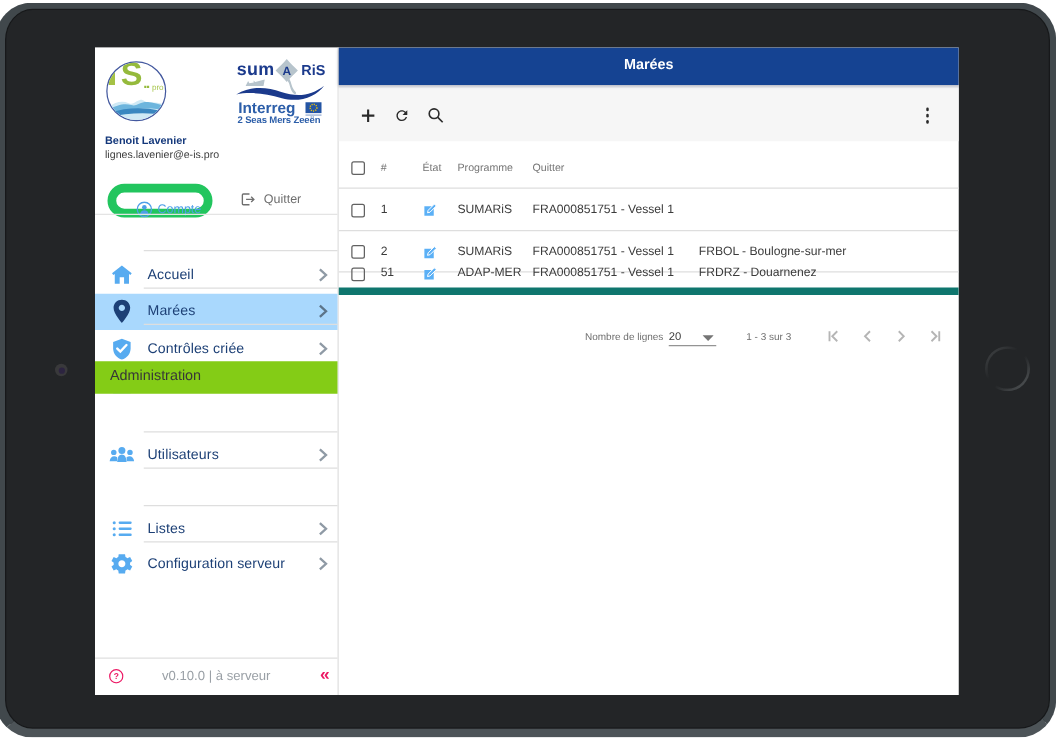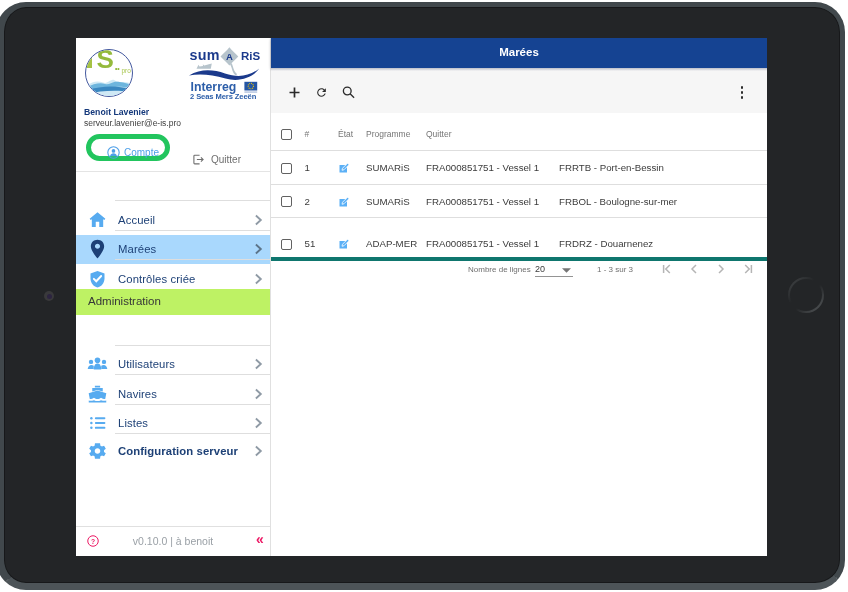--- a/index.html
+++ b/index.html
@@ -75,23 +75,23 @@
         <path d="M3 31.5 C15 24.5 27 25.5 39 29.5 C52 33.8 63 32.5 73.3 24.5 C67 33.5 53 38.5 39.5 34.5 C25.5 30.3 13 29.5 3 31.5 Z" fill="#1b3a8c"></path>
         <text x="4.5" y="46.5" font-size="12.3" font-weight="bold" fill="#2c5ea9">Interreg</text>
         <rect x="58.4" y="37.8" width="12.8" height="8.7" fill="#2455a4"></rect>
         <circle cx="64.8" cy="42.1" r="2.7" fill="none" stroke="#f3c500" stroke-width="1.1" stroke-dasharray="0.9 0.9"></circle>
         <rect x="58.4" y="47.6" width="12.8" height="0.9" fill="#2455a4" opacity="0.55"></rect>
         <text x="4" y="54.5" font-size="7.6" font-weight="bold" fill="#2c5ea9" letter-spacing="-0.1">2 Seas Mers Zeeën</text>
       </svg>
     </div>
 
     <div class="abs" style="left:8px; top:69px; font-size:8.7px; font-weight:bold; color:#14387b;">Benoit Lavenier</div>
-    <div class="abs" style="left:8px; top:80px; font-size:8.5px; color:#3d3d3d;">serveur.lavenier@e-is.pro</div>
-
-    <div class="abs" style="left:10px; top:96px; width:84px; height:27px; border:5px solid #22c55e;
+    <div class="abs" style="left:8px; top:80px; font-size:8.5px; color:#3d3d3d;">lignes.lavenier@e-is.pro</div>
+
+    <div class="abs" style="left:10px; top:109px; width:84px; height:27px; border:7px solid #22c55e;
          border-radius:13.5px;">
       <svg class="abs" style="left:16px; top:6.5px;" width="13" height="13" viewBox="0 0 24 24">
         <circle cx="12" cy="12" r="10.5" fill="none" stroke="#4d9fe8" stroke-width="2"></circle>
         <circle cx="12" cy="9" r="3.4" fill="#4d9fe8"></circle>
         <path d="M5.5 19 C6.5 14.5 9 13.2 12 13.2 C15 13.2 17.5 14.5 18.5 19 Z" fill="#4d9fe8"></path>
       </svg>
       <span class="abs" style="left:33px; top:8px; font-size:10px; color:#4d9fe8;">Compte</span>
     </div>
     <div class="abs" style="left:115px; top:108px; width:70px; height:27px;">
       <svg class="abs" style="left:1px; top:7px;" width="13" height="13" viewBox="0 0 24 24">
@@ -140,86 +140,75 @@
       <svg class="ico" viewBox="0 0 24 24">
           <path d="M4 4.5 L20 4.5 L20 19.5 L4 19.5 Z" fill="#57abf0"></path>
           <path d="M12 7 L12 13 M9 10.5 L12 13.8 L15 10.5 M7.5 16.5 L16.5 16.5" stroke="#fff" stroke-width="1.9" fill="none"></path>
         </svg>
       <span class="lbl">Extractions</span>
       <svg class="chev" viewBox="0 0 12 12">
           <path class="chevsvg" d="M4.2 2.2 L8.4 6 L4.2 9.8"></path>
         </svg>
     </div>
 
-    <div class="abs" style="left:0; top:250.7px; width:194px; height:26.8px; background:#bef264;">
+    <div class="abs" style="left:0; top:250.7px; width:194px; height:26.8px; background:#84cc16;">
       <span class="abs" style="left:12px; top:6.5px; font-size:11.5px; color:#373737;">Administration</span>
     </div>
 
     <div class="menurow" style="top:277.5px;">
       <svg class="ico" viewBox="0 0 24 24" fill="#57abf0">
         <circle cx="4.6" cy="9.6" r="2.5"></circle>
           <circle cx="19.4" cy="9.6" r="2.5"></circle>
           <circle cx="12" cy="7.8" r="3.2"></circle>
         <path d="M0.8 17.6 C1.2 14.4 3 13.1 4.9 13.1 C6 13.1 6.9 13.4 7.7 14 L7.7 17.6 Z"></path>
         <path d="M23.2 17.6 C22.8 14.4 21 13.1 19.1 13.1 C18 13.1 17.1 13.4 16.3 14 L16.3 17.6 Z"></path>
         <path d="M8.6 17.6 C8.9 13.5 10.4 12.1 12 12.1 C13.6 12.1 15.1 13.5 15.4 17.6 Z M9.3 13 C10.2 12.4 13.8 12.4 14.7 13 L15.4 17.6 L8.6 17.6 Z"></path>
         <path d="M8.5 17.6 C8.8 13.6 10.3 12.2 12 12.2 C13.7 12.2 15.2 13.6 15.5 17.6 Z" stroke="#57abf0" stroke-width="1.5"></path>
       </svg>
       <span class="lbl">Utilisateurs</span>
       <svg class="chev" viewBox="0 0 12 12">
           <path class="chevsvg" d="M4.2 2.2 L8.4 6 L4.2 9.8"></path>
         </svg>
     </div>
     <div class="mdiv" style="top:306.7px;"></div>
 
-    <div class="menurow" style="top:306.9px;">
-      <svg class="ico" viewBox="0 0 24 24" fill="#57abf0">
-        <path d="M9 2.5 L15 2.5 L15 4.5 L9 4.5 Z M6 5 L18 5 L18 9.2 L12 7.3 L6 9.2 Z"></path>
-        <path d="M3.2 17.8 L1.9 11.2 L12 8.1 L22.1 11.2 L20.8 17.8 C19 17.8 17.2 17.2 16 16.2 C14.8 17.2 13.5 17.8 12 17.8 C10.5 17.8 9.2 17.2 8 16.2 C6.8 17.2 5 17.8 3.2 17.8 Z"></path>
-        <path d="M2 19.4 C3.6 20.1 5.4 20 8 19 C10.6 20.3 13.4 20.3 16 19 C18.6 20 20.4 20.1 22 19.4 L22 21.6 L2 21.6 Z"></path>
-      </svg>
-      <span class="lbl">Navires</span>
-      <svg class="chev" viewBox="0 0 12 12">
-          <path class="chevsvg" d="M4.2 2.2 L8.4 6 L4.2 9.8"></path>
-        </svg>
-    </div>
     <div class="mdiv" style="top:336.1px;"></div>
 
     <div class="menurow" style="top:336.3px;">
       <svg class="ico" viewBox="0 0 24 24" fill="#57abf0">
         <circle cx="5" cy="6.5" r="1.4"></circle>
           <rect x="9" y="5.4" width="12" height="2.2" rx="1"></rect>
         <circle cx="5" cy="12" r="1.4"></circle>
           <rect x="9" y="10.9" width="12" height="2.2" rx="1"></rect>
         <circle cx="5" cy="17.5" r="1.4"></circle>
           <rect x="9" y="16.4" width="12" height="2.2" rx="1"></rect>
       </svg>
       <span class="lbl">Listes</span>
       <svg class="chev" viewBox="0 0 12 12">
           <path class="chevsvg" d="M4.2 2.2 L8.4 6 L4.2 9.8"></path>
         </svg>
     </div>
     <div class="mdiv" style="top:365.5px;"></div>
 
-    <div class="menurow" style="top:364px;font-weight:bold;">
+    <div class="menurow" style="top:364px;">
       <svg class="ico" viewBox="0 0 24 24">
           <path d="M19.4 13 C19.5 12.7 19.5 12.3 19.5 12 C19.5 11.7 19.5 11.3 19.4 11 L21.5 9.4 L19.5 5.9 L17 6.9 C16.5 6.5 15.9 6.1 15.3 5.9 L14.9 3.2 L9.1 3.2 L8.7 5.9 C8.1 6.1 7.5 6.5 7 6.9 L4.5 5.9 L2.5 9.4 L4.6 11 C4.5 11.3 4.5 11.7 4.5 12 C4.5 12.3 4.5 12.7 4.6 13 L2.5 14.6 L4.5 18.1 L7 17.1 C7.5 17.5 8.1 17.9 8.7 18.1 L9.1 20.8 L14.9 20.8 L15.3 18.1 C15.9 17.9 16.5 17.5 17 17.1 L19.5 18.1 L21.5 14.6 Z M12 15.2 C10.2 15.2 8.8 13.8 8.8 12 C8.8 10.2 10.2 8.8 12 8.8 C13.8 8.8 15.2 10.2 15.2 12 C15.2 13.8 13.8 15.2 12 15.2 Z" fill="#57abf0"></path>
         </svg>
       <span class="lbl">Configuration serveur</span>
       <svg class="chev" viewBox="0 0 12 12">
           <path class="chevsvg" d="M4.2 2.2 L8.4 6 L4.2 9.8"></path>
         </svg>
     </div>
     <div class="mdiv" style="top:395.1px;"></div>
     <div class="abs" style="left:0; top:487.5px; width:194px; height:1px; background:#e0e0e0;"></div>
     <svg class="abs" style="left:11px; top:496.5px;" width="12" height="12" viewBox="0 0 24 24">
       <circle cx="12" cy="12" r="10.5" fill="none" stroke="#ec1a65" stroke-width="2"></circle>
       <text x="12" y="17" font-size="13.5" font-weight="bold" fill="#ec1a65" text-anchor="middle">?</text>
     </svg>
-    <div class="abs" style="left:0; top:496.5px; width:194px; text-align:center; font-size:10.5px; color:#9aa0a6;">v0.10.0 | à benoit</div>
+    <div class="abs" style="left:0; top:496.5px; width:194px; text-align:center; font-size:10.5px; color:#9aa0a6;">v0.10.0 | à serveur</div>
     <div class="abs" style="left:180px; top:493px; font-size:14px; font-weight:bold; color:#ec1a65;">«</div>
   </div>
 
   <div id="appbar">Marées</div>
   <div class="abs" style="left:195px; top:29.5px; width:496px; height:3px; background:linear-gradient(rgba(10,20,60,.25), rgba(10,20,60,0)); z-index:5;"></div>
   <div id="toolbar">
     <svg class="abs" style="left:17.8px; top:19.9px;" width="11" height="11" viewBox="0 0 11 11">
       <path d="M5.5 0.5 L5.5 10.5 M0.5 5.5 L10.5 5.5" stroke="#2b2b2b" stroke-width="1.7"></path>
     </svg>
     <svg class="abs" style="left:44.2px; top:18.9px;" width="13" height="13" viewBox="0 0 24 24">
@@ -247,36 +236,35 @@
 
     <div class="abs" style="left:0; top:38px; width:496px; height:33.7px; border-bottom:1px solid #dedede;">
       <div class="cbx" style="left:10px; top:11.5px;"></div>
       <span class="rcell" style="left:33.5px;">1</span>
       <svg class="abs" style="left:66.5px; top:11px;" width="12" height="12" viewBox="0 0 24 24">
           <path d="M3 6 L3 21 L18 21 L18 10 L14 6 Z" fill="#5bb0f6"></path>
           <path d="M8 16.5 L9 12.5 L19 2.5 L22 5.5 L12 15.5 Z" fill="#5bb0f6" stroke="#fff" stroke-width="1.6"></path>
         </svg>
       <span class="rcell" style="left:95px;">SUMARiS</span>
       <span class="rcell" style="left:155px;">FRA000851751 - Vessel 1</span>
-      <span class="rcell" style="left:288px;">FRRTB - Port-en-Bessin</span>
     </div>
 
     <div class="abs" style="left:0; top:71.7px; width:496px; height:33.7px; border-bottom:1px solid #dedede;">
       <div class="cbx" style="left:10px; top:11.5px;"></div>
       <span class="rcell" style="left:33.5px;">2</span>
       <svg class="abs" style="left:66.5px; top:11px;" width="12" height="12" viewBox="0 0 24 24">
           <path d="M3 6 L3 21 L18 21 L18 10 L14 6 Z" fill="#5bb0f6"></path>
           <path d="M8 16.5 L9 12.5 L19 2.5 L22 5.5 L12 15.5 Z" fill="#5bb0f6" stroke="#fff" stroke-width="1.6"></path>
         </svg>
       <span class="rcell" style="left:95px;">SUMARiS</span>
       <span class="rcell" style="left:155px;">FRA000851751 - Vessel 1</span>
       <span class="rcell" style="left:288px;text-align:center;">FRBOL - Boulogne-sur-mer</span>
     </div>
 
-    <div class="abs" style="left:0; top:114px; width:496px; height:33.7px; border-bottom:4px solid #0f766e;text-decoration:underline;">
+    <div class="abs" style="left:0; top:89px; width:496px; height:33.7px; border-bottom:6px solid #0f766e;text-decoration:underline;">
       <div class="cbx" style="left:10px; top:11.5px;"></div>
       <span class="rcell" style="left:33.5px;">51</span>
       <svg class="abs" style="left:66.5px; top:11px;" width="12" height="12" viewBox="0 0 24 24">
           <path d="M3 6 L3 21 L18 21 L18 10 L14 6 Z" fill="#5bb0f6"></path>
           <path d="M8 16.5 L9 12.5 L19 2.5 L22 5.5 L12 15.5 Z" fill="#5bb0f6" stroke="#fff" stroke-width="1.6"></path>
         </svg>
       <span class="rcell" style="left:95px;text-align:right;">ADAP-MER</span>
       <span class="rcell" style="left:155px;">FRA000851751 - Vessel 1</span>
       <span class="rcell" style="left:288px;">FRDRZ - Douarnenez</span>
     </div>

